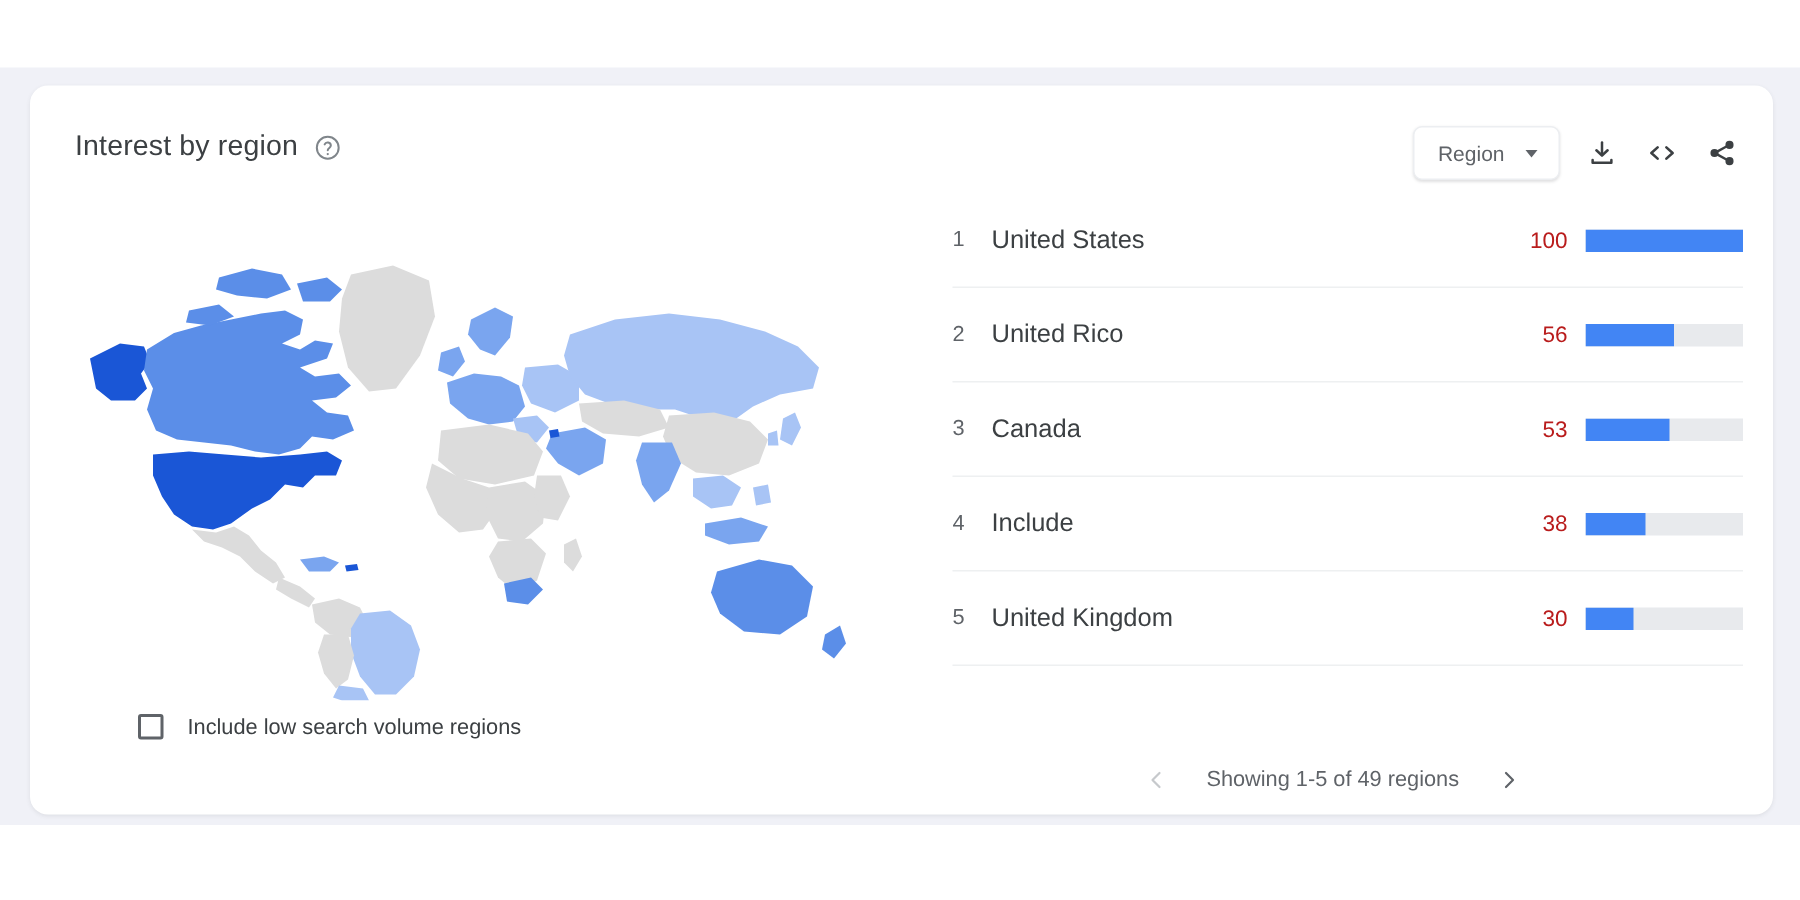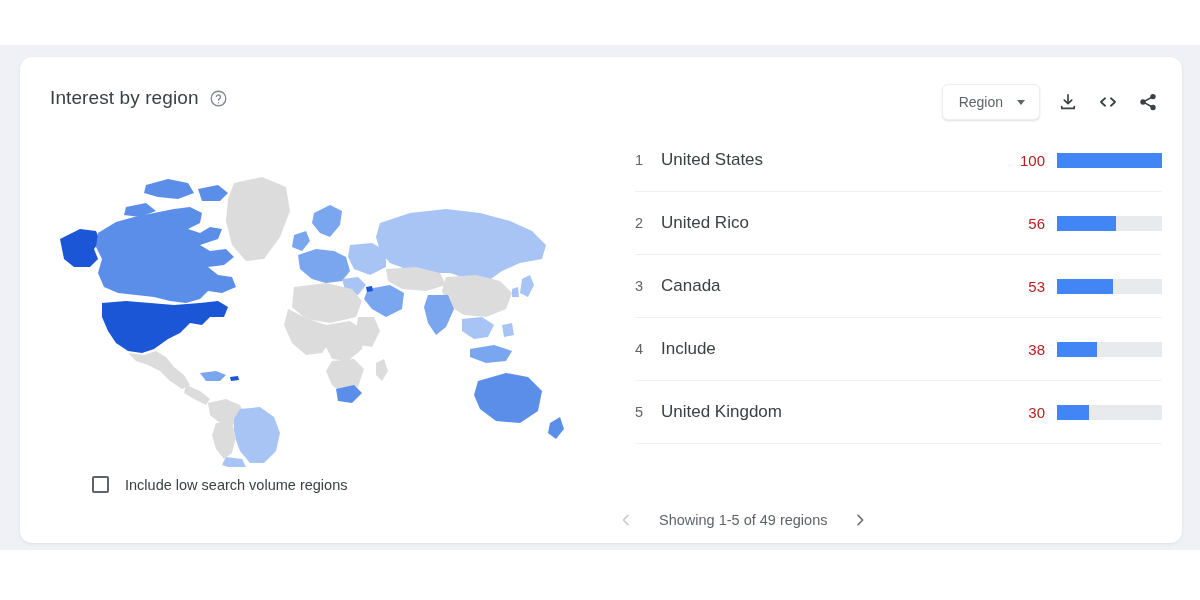--- a/index.html
+++ b/index.html
@@ -220,20 +220,21 @@
     bottom: 0;
     background: #4285f4;
   }
   .pagination {
     position: absolute;
     left: 0;
     right: 10px;
     top: 380px;
     display: flex;
     align-items: center;
+    justify-content: center;
     gap: 22px;
   }
   .page-chevron {
     width: 22px;
     height: 22px;
     display: inline-flex;
     align-items: center;
     justify-content: center;
     cursor: pointer;
   }

